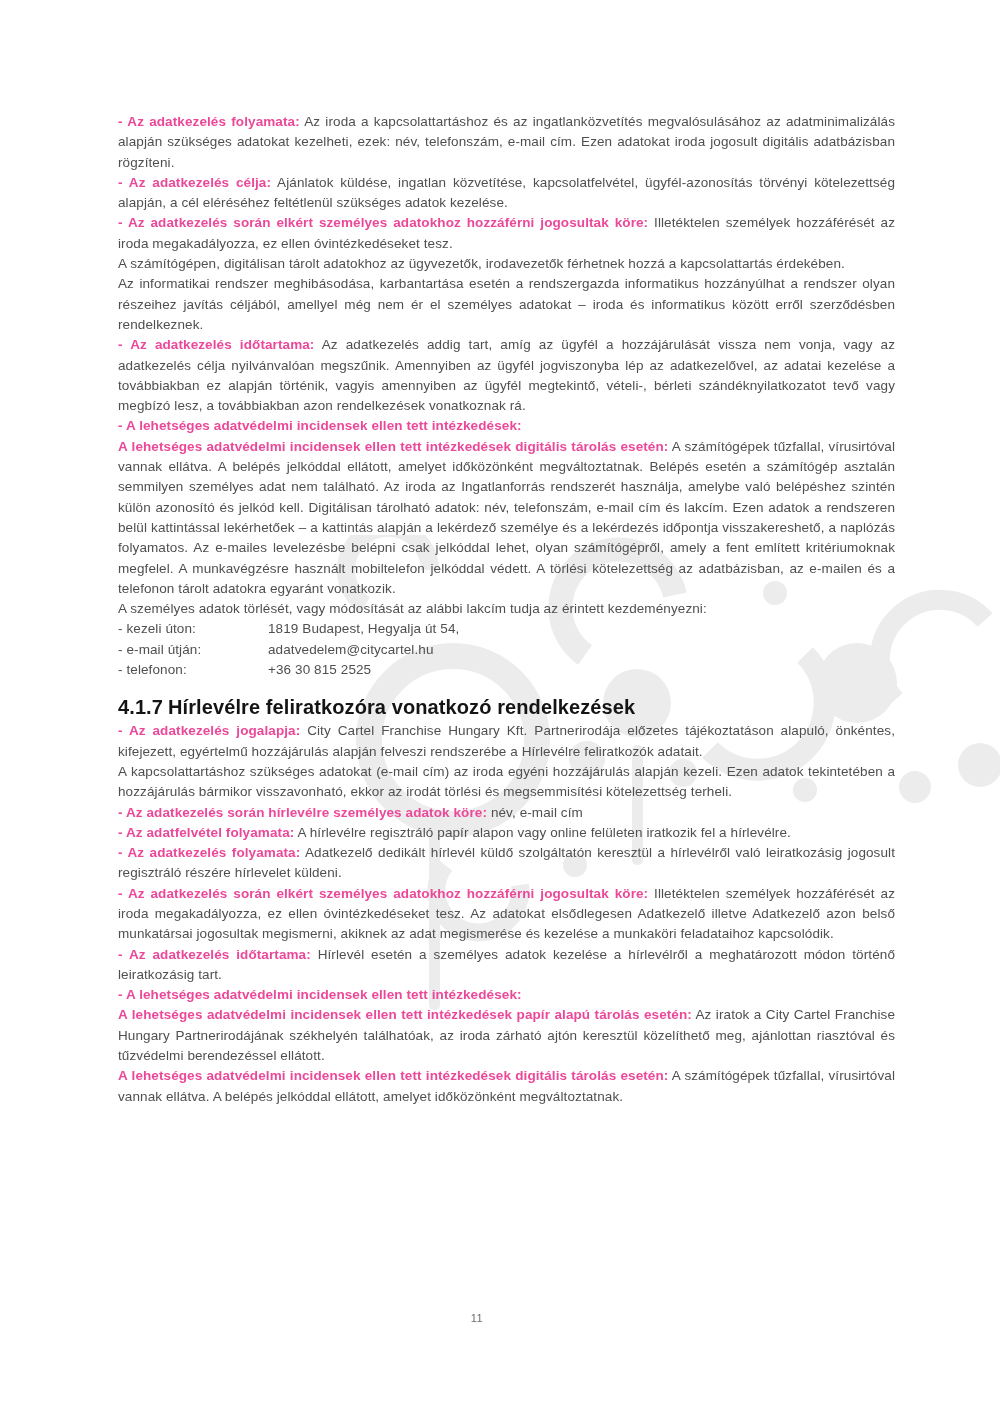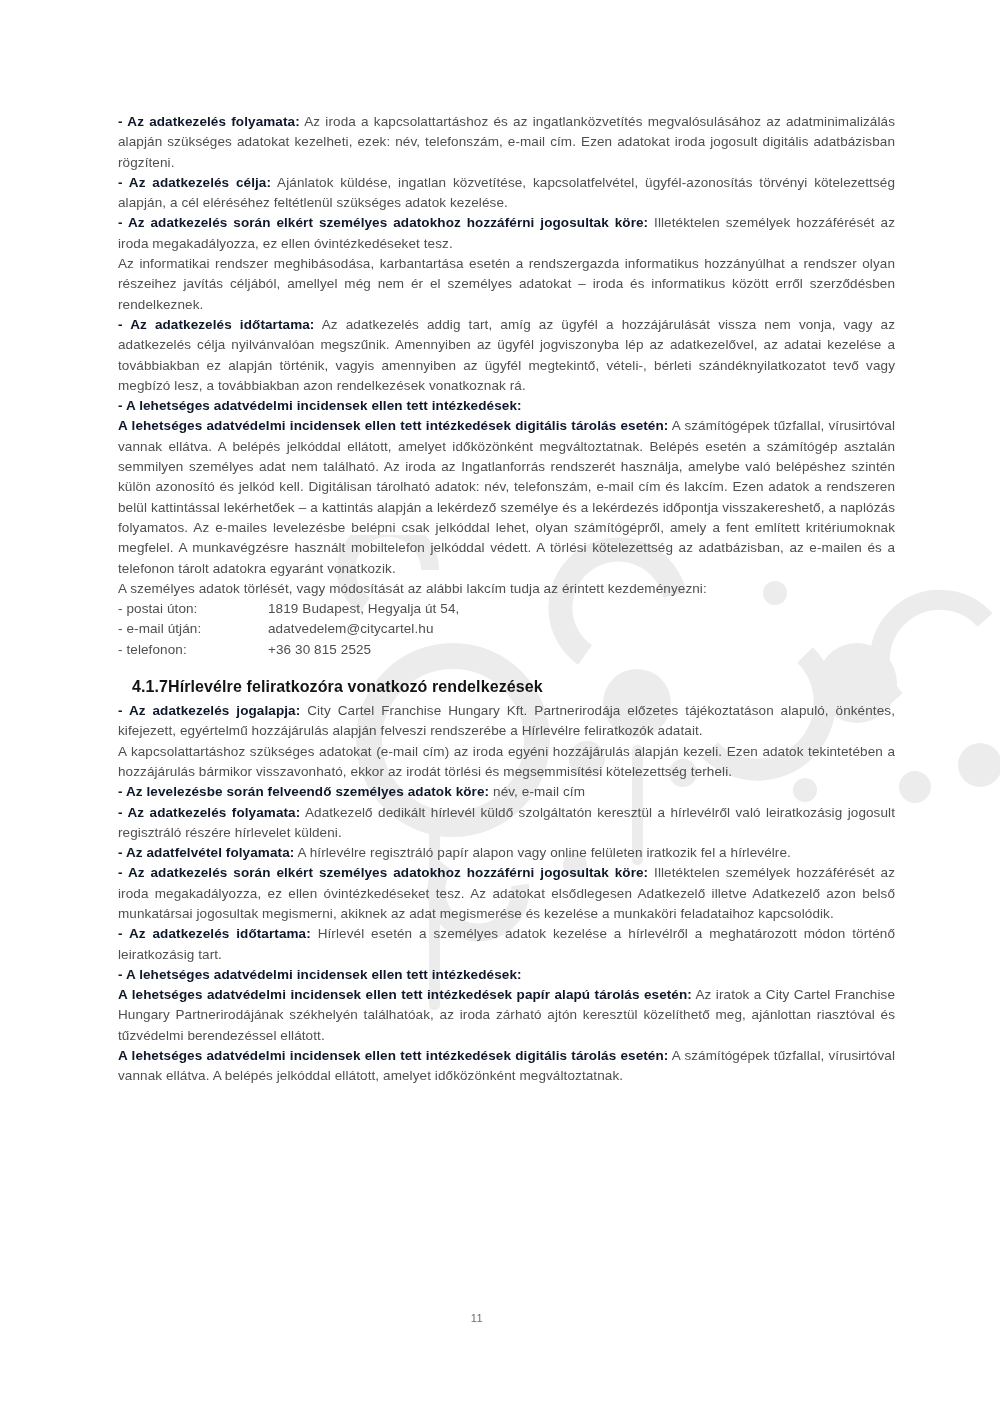--- a/index.html
+++ b/index.html
@@ -10,27 +10,27 @@
   .watermark{
     position:absolute;left:335px;top:535px;width:665px;height:480px;
     z-index:0;pointer-events:none;
   }
   .page-content{
     position:absolute;left:118px;top:112px;width:777px;z-index:1;
     font-size:13.5px;line-height:20.3px;color:#4f4f4f;
     text-align:justify;letter-spacing:0.1px;
   }
   .par{margin:0;padding:0;}
-  .par strong{color:#0f172a;font-weight:700;margin-top:21px;}
+  .par strong{color:#ec4899;font-weight:700;margin-top:21px;}
   .contact-row{display:flex;}
   .contact-label{width:150px;flex:0 0 150px;}
   .contact-value{flex:1;}
   .doc-heading{
-    margin:17px 0 4px 0;font-size:16px;line-height:20px;font-weight:700;
-    color:#141414;text-align:right;display:flex;
+    margin:17px 0 4px 0;font-size:20px;line-height:20px;font-weight:700;
+    color:#141414;text-align:left;display:flex;
   }
   .heading-number{width:50px;flex:0 0 50px;}
   .page-number{
     position:absolute;left:0;top:1312px;width:954px;text-align:center;
     font-size:11px;color:#6e6e6e;z-index:1;letter-spacing:0.5px;
   }
 </style>
 </head>
 <body>
 
@@ -57,53 +57,54 @@
     <rect x="297" y="210" width="11" height="120" rx="5"></rect>
   </g>
 </svg>
 
 <div class="page-content">
 
   <div>
       <p class="par"><strong>- Az adatkezelés folyamata:</strong><span> Az iroda a kapcsolattartáshoz és az ingatlanközvetítés megvalósulásához az adatminimalizálás alapján szükséges adatokat kezelheti, ezek: név, telefonszám, e-mail cím. Ezen adatokat iroda jogosult digitális adatbázisban rögzíteni.</span></p>
       <p class="par"><strong>- Az adatkezelés célja:</strong><span> Ajánlatok küldése, ingatlan közvetítése, kapcsolatfelvétel, ügyfél-azonosítás törvényi kötelezettség alapján, a cél eléréséhez feltétlenül szükséges adatok kezelése.</span></p>
       <p class="par"><strong>- Az adatkezelés során elkért személyes adatokhoz hozzáférni jogosultak köre:</strong><span> Illetéktelen személyek hozzáférését az iroda megakadályozza, ez ellen óvintézkedéseket tesz.</span></p>
+      <p class="par"><span>A számítógépen, digitálisan tárolt adatokhoz az ügyvezetők, irodavezetők férhetnek hozzá a kapcsolattartás érdekében.</span></p>
       <p class="par"><span>Az informatikai rendszer meghibásodása, karbantartása esetén a rendszergazda informatikus hozzányúlhat a rendszer olyan részeihez javítás céljából, amellyel még nem ér el személyes adatokat – iroda és informatikus között erről szerződésben rendelkeznek.</span></p>
       <p class="par"><strong>- Az adatkezelés időtartama:</strong><span> Az adatkezelés addig tart, amíg az ügyfél a hozzájárulását vissza nem vonja, vagy az adatkezelés célja nyilvánvalóan megszűnik. Amennyiben az ügyfél jogviszonyba lép az adatkezelővel, az adatai kezelése a továbbiakban ez alapján történik, vagyis amennyiben az ügyfél megtekintő, vételi-, bérleti szándéknyilatkozatot tevő vagy megbízó lesz, a továbbiakban azon rendelkezések vonatkoznak rá.</span></p>
       <p class="par"><strong>- A lehetséges adatvédelmi incidensek ellen tett intézkedések:</strong></p>
       <p class="par"><strong>A lehetséges adatvédelmi incidensek ellen tett intézkedések digitális tárolás esetén:</strong><span> A számítógépek tűzfallal, vírusirtóval vannak ellátva. A belépés jelkóddal ellátott, amelyet időközönként megváltoztatnak. Belépés esetén a számítógép asztalán semmilyen személyes adat nem található. Az iroda az Ingatlanforrás rendszerét használja, amelybe való belépéshez szintén külön azonosító és jelkód kell. Digitálisan tárolható adatok: név, telefonszám, e-mail cím és lakcím. Ezen adatok a rendszeren belül kattintással lekérhetőek – a kattintás alapján a lekérdező személye és a lekérdezés időpontja visszakereshető, a naplózás folyamatos. Az e-mailes levelezésbe belépni csak jelkóddal lehet, olyan számítógépről, amely a fent említett kritériumoknak megfelel. A munkavégzésre használt mobiltelefon jelkóddal védett. A törlési kötelezettség az adatbázisban, az e-mailen és a telefonon tárolt adatokra egyaránt vonatkozik.</span></p>
       <p class="par"><span>A személyes adatok törlését, vagy módosítását az alábbi lakcím tudja az érintett kezdeményezni:</span></p>
     </div>
 
   <div>
       <div class="contact-row">
-        <span class="contact-label">- postai úton:</span>
+        <span class="contact-label">- kezeli úton:</span>
         <span class="contact-value">1819 Budapest, Hegyalja út 54,</span>
       </div>
       <div class="contact-row">
         <span class="contact-label">- e-mail útján:</span>
         <span class="contact-value">adatvedelem@citycartel.hu</span>
       </div>
       <div class="contact-row">
         <span class="contact-label">- telefonon:</span>
         <span class="contact-value">+36 30 815 2525</span>
       </div>
     </div>
 
   <div class="doc-heading">
     <span class="heading-number">4.1.7</span>
     <span>Hírlevélre feliratkozóra vonatkozó rendelkezések</span>
   </div>
 
   <div>
       <p class="par"><strong>- Az adatkezelés jogalapja:</strong><span> City Cartel Franchise Hungary Kft. Partnerirodája előzetes tájékoztatáson alapuló, önkéntes, kifejezett, egyértelmű hozzájárulás alapján felveszi rendszerébe a Hírlevélre feliratkozók adatait.</span></p>
       <p class="par"><span>A kapcsolattartáshoz szükséges adatokat (e-mail cím) az iroda egyéni hozzájárulás alapján kezeli. Ezen adatok tekintetében a hozzájárulás bármikor visszavonható, ekkor az irodát törlési és megsemmisítési kötelezettség terheli.</span></p>
-      <p class="par"><strong>- Az levelezésbe során felveendő személyes adatok köre:</strong><span> név, e-mail cím</span></p>
+      <p class="par"><strong>- Az adatkezelés során hírlevélre személyes adatok köre:</strong><span> név, e-mail cím</span></p>
+      <p class="par"><strong>- Az adatfelvétel folyamata:</strong><span> A hírlevélre regisztráló papír alapon vagy online felületen iratkozik fel a hírlevélre.</span></p>
       <p class="par"><strong>- Az adatkezelés folyamata:</strong><span> Adatkezelő dedikált hírlevél küldő szolgáltatón keresztül a hírlevélről való leiratkozásig jogosult regisztráló részére hírlevelet küldeni.</span></p>
-      <p class="par"><strong>- Az adatfelvétel folyamata:</strong><span> A hírlevélre regisztráló papír alapon vagy online felületen iratkozik fel a hírlevélre.</span></p>
       <p class="par"><strong>- Az adatkezelés során elkért személyes adatokhoz hozzáférni jogosultak köre:</strong><span> Illetéktelen személyek hozzáférését az iroda megakadályozza, ez ellen óvintézkedéseket tesz. Az adatokat elsődlegesen Adatkezelő illetve Adatkezelő azon belső munkatársai jogosultak megismerni, akiknek az adat megismerése és kezelése a munkaköri feladataihoz kapcsolódik.</span></p>
       <p class="par"><strong>- Az adatkezelés időtartama:</strong><span> Hírlevél esetén a személyes adatok kezelése a hírlevélről a meghatározott módon történő leiratkozásig tart.</span></p>
       <p class="par"><strong>- A lehetséges adatvédelmi incidensek ellen tett intézkedések:</strong></p>
       <p class="par"><strong>A lehetséges adatvédelmi incidensek ellen tett intézkedések papír alapú tárolás esetén:</strong><span> Az iratok a City Cartel Franchise Hungary Partnerirodájának székhelyén találhatóak, az iroda zárható ajtón keresztül közelíthető meg, ajánlottan riasztóval és tűzvédelmi berendezéssel ellátott.</span></p>
       <p class="par"><strong>A lehetséges adatvédelmi incidensek ellen tett intézkedések digitális tárolás esetén:</strong><span> A számítógépek tűzfallal, vírusirtóval vannak ellátva. A belépés jelkóddal ellátott, amelyet időközönként megváltoztatnak.</span></p>
     </div>
 
 </div>
 
 <div class="page-number">11</div>

